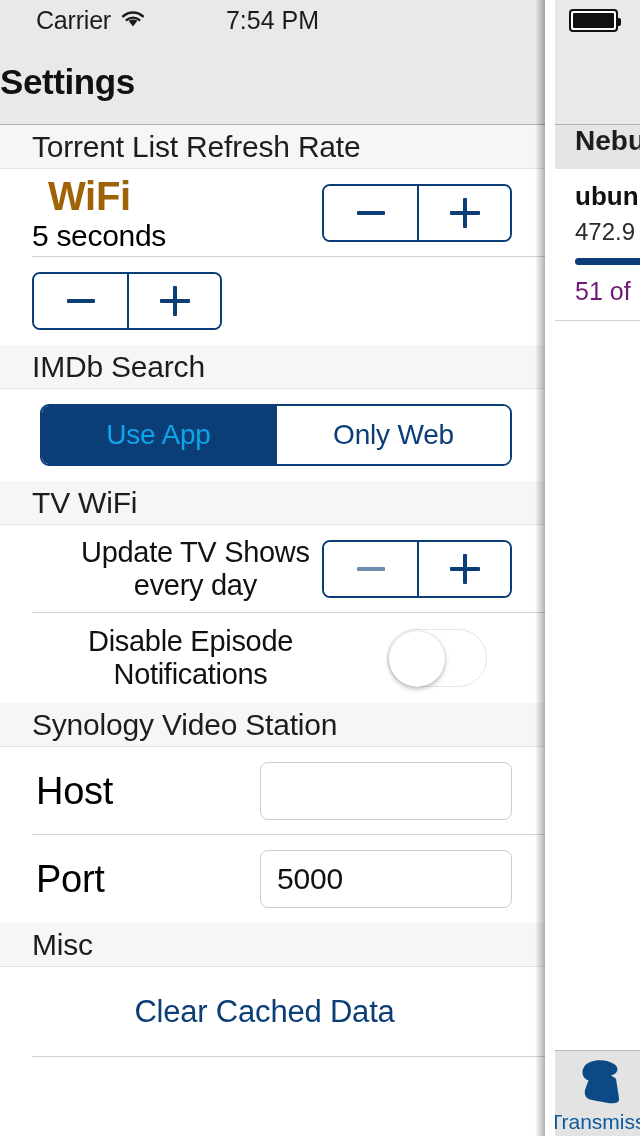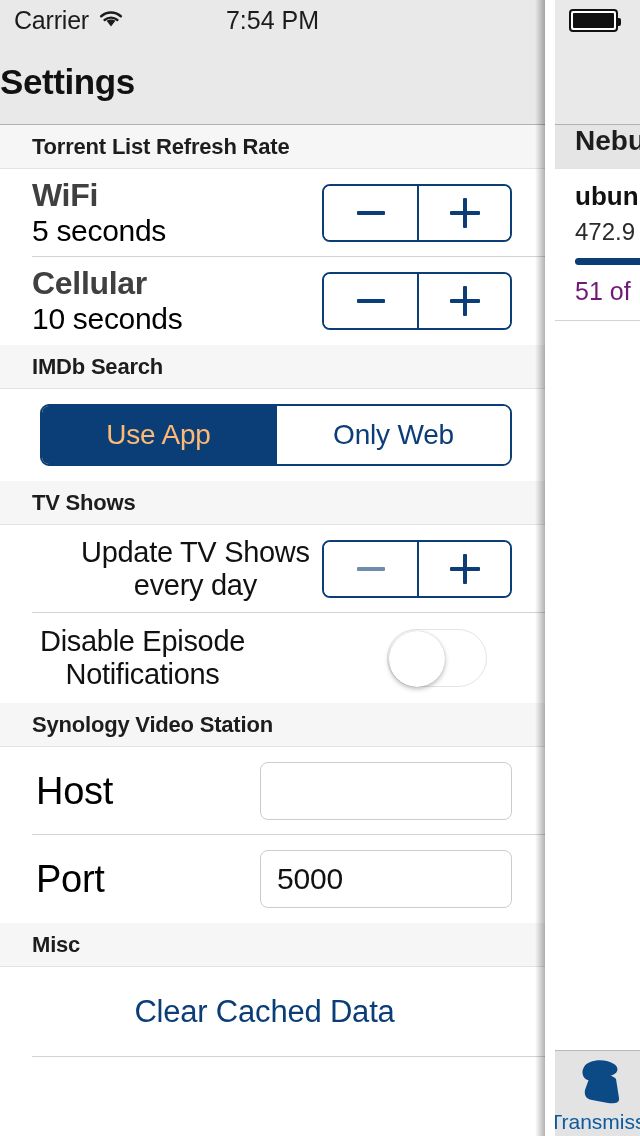--- a/index.html
+++ b/index.html
@@ -29,20 +29,21 @@
   .status-bar {
     position: relative;
     height: 40px;
     background: #e9e9e9;
     display: flex;
     align-items: center;
   }
   .status-left {
     display: flex; align-items: center; gap: 9px;
     padding-left: 14px;
+    margin-left: 22px;
   }
   .carrier-text {
     font-size: 25px;
     color: #1c1c1c;
     letter-spacing: -0.2px;
   }
   .wifi-icon { display: block; }
   .status-time {
     position: absolute;
     left: 0; right: 0;
@@ -73,22 +74,22 @@
   }
   .section-header {
     background: #f6f6f6;
     height: 44px;
     display: flex;
     align-items: center;
     padding-left: 32px;
     border-bottom: 1px solid #e2e2e2;
   }
   .section-header-title {
-    font-size: 22px;
-    font-weight: bold;
+    font-size: 30px;
+    font-weight: normal;
     color: #1d1d1d;
     letter-spacing: -0.2px;
   }
 
   .cell {
     position: relative;
     background: #ffffff;
     display: flex;
     align-items: center;
     padding-left: 32px;
@@ -103,24 +104,25 @@
   }
 
   .cell-stepper { height: 88px; justify-content: space-between; }
   .cell-label-stack {
     display: flex;
     flex-direction: column;
     justify-content: center;
     line-height: 1.12;
   }
   .label-primary {
-    font-size: 32px;
+    font-size: 40px;
     font-weight: bold;
-    color: #404040;
+    color: #a16207;
     letter-spacing: -0.3px;
+    margin-left: 16px;
   }
   .label-secondary {
     font-size: 30px;
     font-weight: 400;
     color: #000000;
     letter-spacing: -0.3px;
   }
 
   
   .stepper {
@@ -180,40 +182,40 @@
     display: flex;
     align-items: center;
     justify-content: center;
     font-size: 28px;
     letter-spacing: -0.2px;
     background: #ffffff;
     color: #0b3d77;
   }
   .segment.active {
     background: #0b3d77;
-    color: #fdba74;
+    color: #0ea5e9;
   }
   .segment + .segment { border-left: 2px solid #0b3d77; }
 
   
   .cell-tv-stepper { height: 88px; justify-content: space-between; padding-left: 40px; }
   .tv-label-stack {
     display: flex; flex-direction: column;
     align-items: center;
     line-height: 1.15;
   }
   .tv-label {
     font-size: 29px;
     color: #111111;
     letter-spacing: -0.3px;
     margin-left: 41px;
   }
 
   
-  .cell-toggle { height: 90px; justify-content: space-between; padding-left: 40px; }
+  .cell-toggle { height: 90px; justify-content: space-between; padding-left: 40px; margin-left: 48px; }
   .toggle-label-stack {
     display: flex; flex-direction: column;
     align-items: center;
     line-height: 1.15;
   }
   .toggle-label {
     font-size: 29px;
     color: #111111;
     letter-spacing: -0.3px;
   }
@@ -479,24 +481,20 @@
           <div class="stepper-btn">
             <span class="glyph-minus"></span>
           </div>
           <div class="stepper-btn divider">
             <span class="glyph-plus"></span>
           </div>
         </div>
       </div>
 
       <div class="cell cell-stepper">
-        <div class="cell-label-stack">
-          <span class="label-primary">Cellular</span>
-          <span class="label-secondary">10 seconds</span>
-        </div>
         <div class="stepper">
           <div class="stepper-btn">
             <span class="glyph-minus"></span>
           </div>
           <div class="stepper-btn divider">
             <span class="glyph-plus"></span>
           </div>
         </div>
       </div>
 
@@ -509,21 +507,21 @@
           <div class="segment active">
             <span>Use App</span>
           </div>
           <div class="segment">
             <span>Only Web</span>
           </div>
         </div>
       </div>
 
       <div class="section-header">
-        <span class="section-header-title">TV Shows</span>
+        <span class="section-header-title">TV WiFi</span>
       </div>
 
       <div class="cell cell-tv-stepper cell-sep">
         <div class="tv-label-stack">
           <span class="tv-label">Update TV Shows</span>
           <span class="tv-label">every day</span>
         </div>
         <div class="stepper">
           <div class="stepper-btn">
             <span class="glyph-minus disabled"></span>

